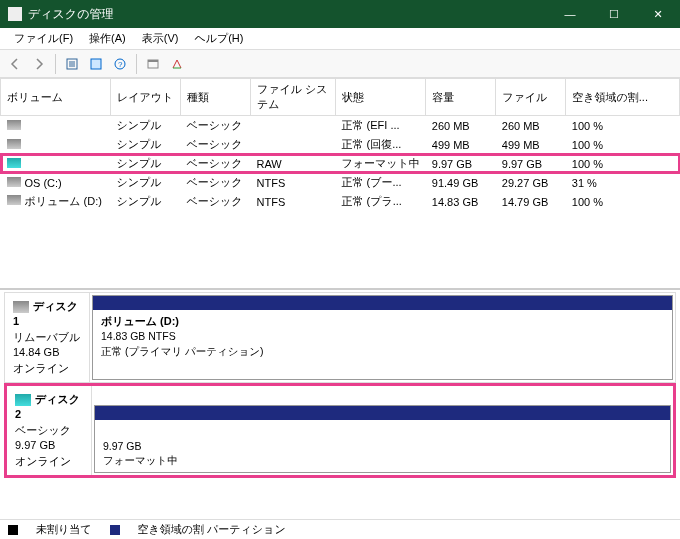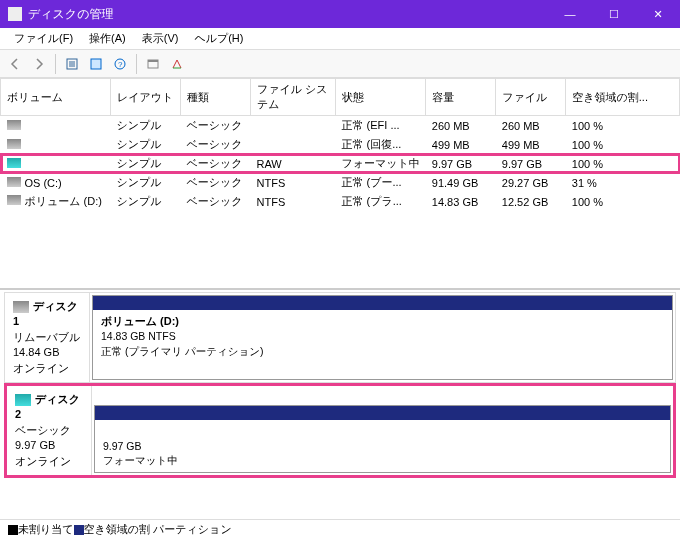--- a/index.html
+++ b/index.html
@@ -1,17 +1,17 @@
 <!DOCTYPE html>
 <html><head>
   <meta charset="utf-8">
   <style>
     * { box-sizing: border-box; margin: 0; padding: 0; }
     body { font-family: 'Meiryo UI', 'MS UI Gothic', sans-serif; font-size: 11px; background: #fff; width: 680px; height: 539px; overflow: hidden; }
-    .titlebar { background: #6d28d9; height: 28px; display: flex; align-items: center; padding-left: 8px; color: #fff; }
+    .titlebar { background: #14532d; height: 28px; display: flex; align-items: center; padding-left: 8px; color: #fff; }
     .titlebar .icon { width: 14px; height: 14px; background: #eee; margin-right: 6px; }
     .titlebar .title { flex: 1; font-size: 12px; }
     .titlebar .win-btns { display: flex; }
     .titlebar .win-btn { width: 44px; height: 28px; display: flex; align-items: center; justify-content: center; color: #fff; cursor: default; }
     .menubar { height: 22px; display: flex; align-items: center; padding: 4px 6px; border-bottom: 1px solid #ddd; }
     .menubar .menu { padding: 2px 8px; cursor: default; }
     .toolbar { height: 28px; display: flex; align-items: center; padding: 0 4px; border-bottom: 1px solid #ddd; background: #f8f8f8; gap: 2px; }
     .tool-btn { width: 22px; height: 22px; display: flex; align-items: center; justify-content: center; }
     .tool-sep { width: 1px; height: 20px; background: #ccc; margin: 0 3px; }
     .content { height: calc(539px - 28px - 22px - 28px - 20px); display: flex; flex-direction: column; }
@@ -28,21 +28,21 @@
     .disk-info { width: 85px; padding: 6px 8px; font-size: 11px; line-height: 1.4; border-right: 1px solid #ddd; }
     .disk-info .disk-icon { width: 16px; height: 12px; display: inline-block; background: linear-gradient(#888,#ccc); margin-right: 4px; vertical-align: middle; }
     .disk-info .disk-icon.teal { background: linear-gradient(#2aa,#4dd); }
     .disk-info b { font-size: 11px; }
     .disk-part { flex: 1; display: flex; }
     .partition { flex: 1; border: 1px solid #999; margin: 2px; }
     .partition .part-header { background: #1e2a7e; color: #fff; height: 14px; }
     .partition .part-body { padding: 4px 8px; font-size: 10.5px; line-height: 1.4; }
     .partition b { font-size: 11px; }
     .hl-disk { border: 3px solid #e83e8c !important; align-items: flex-end; }
-    .legend { height: 20px; border-top: 1px solid #ddd; display: flex; align-items: center; padding: 0 8px; font-size: 11px; gap: 0; }
+    .legend { height: 20px; border-top: 1px solid #ddd; display: flex; align-items: center; padding: 0 8px; font-size: 11px; gap: 18px; }
     .legend-swatch { width: 10px; height: 10px; display: inline-block; }
     .legend-swatch.black { background: #000; }
     .legend-swatch.blue { background: #1e2a7e; }
     tr.vol-row { height: 16px; }
   </style>
 </head>
 <body>
 
 <div class="titlebar">
   <span class="icon"></span>
@@ -161,21 +161,21 @@
             <td>29.27 GB</td>
             <td>31 %</td>
           </tr>
           <tr class="vol-row">
             <td><span class="vol-icon gray"></span><span>ボリューム (D:)</span></td>
             <td>シンプル</td>
             <td>ベーシック</td>
             <td>NTFS</td>
             <td>正常 (プラ...</td>
             <td>14.83 GB</td>
-            <td>12.52 GB</td>
+            <td>14.79 GB</td>
             <td>100 %</td>
           </tr>
         </tbody>
     </table>
   </div>
   <div class="bottom-panel" id="disks-container">
       <div class="disk-block">
         <div class="disk-info">
           <div><span class="disk-icon gray"></span><b>ディスク 1</b></div>
           <div>リムーバブル</div>

